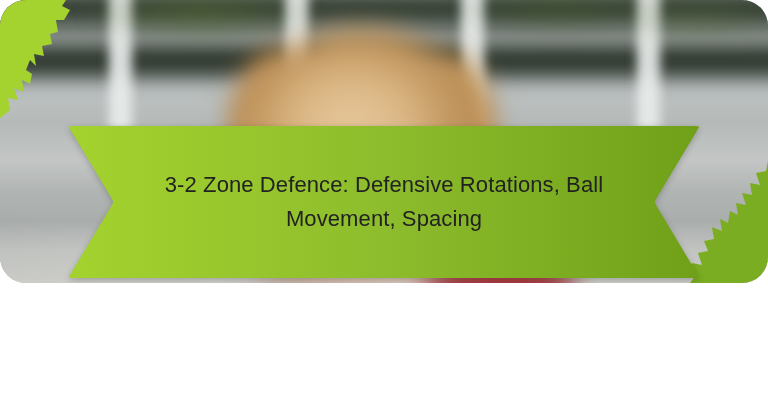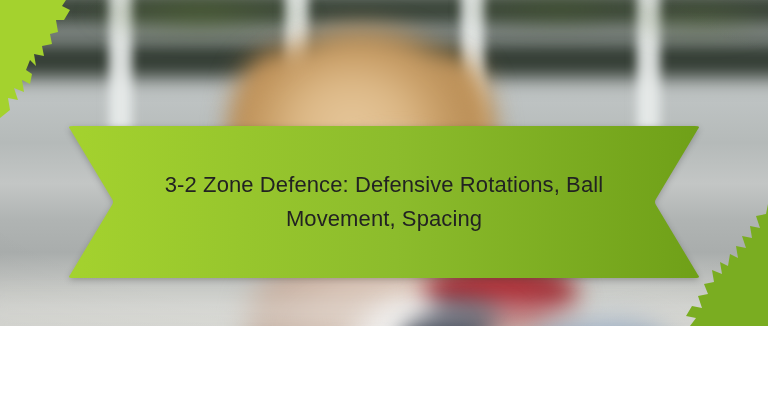--- a/index.html
+++ b/index.html
@@ -7,23 +7,24 @@
     padding: 0;
     background: #ffffff;
   }
   body {
     font-family: "Liberation Sans", sans-serif;
   }
 
   #card {
     position: relative;
     width: 768px;
-    height: 326px;
+    height: 283px;
     overflow: hidden;
     background: #b3b6b4;
+    border-radius: 26px;
   }
 
   
   .bg-layer {
     position: absolute;
     inset: 0;
     overflow: hidden;
   }
   .bg-base {
     position: absolute;

